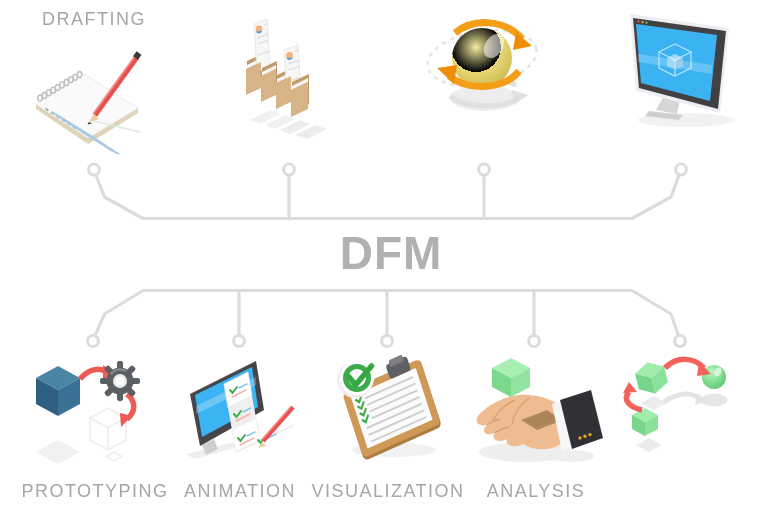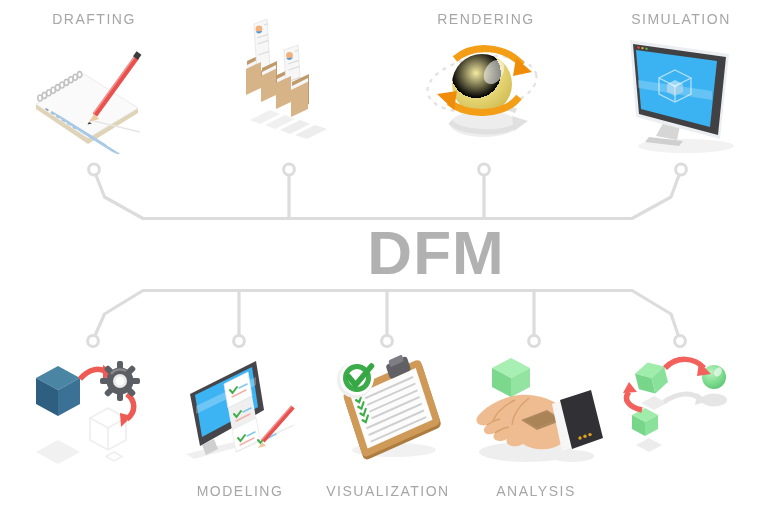--- a/index.html
+++ b/index.html
@@ -2,26 +2,26 @@
 <html><head>
 <meta charset="utf-8">
 <style>
   html,body{margin:0;padding:0;background:#fff;}
   .canvas{position:relative;width:768px;height:512px;background:#ffffff;overflow:hidden;
           font-family:"Liberation Sans",sans-serif;}
   .overlay{position:absolute;left:0;top:0;}
   .item{position:absolute;display:flex;flex-direction:column;align-items:center;}
   .item.top{top:10px;}
   .item.bottom{top:348px;height:152px;}
-  .label{font-size:14px;letter-spacing:1.5px;color:#a6a6a6;white-space:nowrap;
+  .label{font-size:18px;letter-spacing:1.5px;color:#a6a6a6;white-space:nowrap;
          font-weight:400;line-height:18px;}
   .item.top .label{margin-bottom:8px;}
   .item.bottom .label{margin-top:auto;}
   .title{position:absolute;left:391px;top:254px;transform:translate(-50%,-52%);
-         font-size:62px;font-weight:bold;letter-spacing:1px;color:#b1b1b1;margin-left:45px;}
+         font-size:46px;font-weight:bold;letter-spacing:1px;color:#b1b1b1;}
   .icon{display:block;}
 </style>
 </head>
 <body>
 
 <div class="canvas">
 
   <svg class="overlay" width="768" height="512" viewBox="0 0 768 512">
     <g fill="none" stroke="#dcdcdc" stroke-width="3.2" stroke-linejoin="round" stroke-linecap="round">
       <path d="M96.5 176.5 L104.5 197 L143 218.5 H632 L671 197 L678.5 176.5"></path>
@@ -130,21 +130,20 @@
         </g>
       <polygon points="48,73 63,66 63,92 48,99" fill="#d7b488"></polygon>
 
       <polygon points="64,72 81,64 81,94 64,102" fill="#c09a6a"></polygon>
       <polygon points="64,76 80,68 80,72 64,80" fill="#f5f5f5"></polygon>
       <polygon points="63,80 80,72 80,99 63,107" fill="#d7b488"></polygon>
     </svg>
   </div>
 
   <div class="item top" style="left:386px;width:200px">
-    <div class="label">RENDERING</div>
     <svg class="icon" width="132" height="112" viewBox="0 0 132 112">
       <defs>
         <radialGradient id="sph" cx="40%" cy="32%" r="75%">
           <stop offset="0%" stop-color="#f6eca2"></stop>
             <stop offset="55%" stop-color="#e7d univ76"></stop>
           <stop offset="55%" stop-color="#e7d776"></stop>
             <stop offset="100%" stop-color="#cdb84f"></stop>
         </radialGradient>
       </defs>
       <ellipse cx="64" cy="88" rx="34" ry="13" fill="#ededed"></ellipse>
@@ -161,21 +160,20 @@
       <g fill="none" stroke="#f49d16" stroke-width="7">
         <path d="M35 23 C 54 7, 86 10, 102 29"></path>
         <path d="M99 61 C 85 79, 49 82, 29 66"></path>
       </g>
       <polygon points="96,22 112,36 93,40" fill="#ef8d0a"></polygon>
       <polygon points="34,74 17,58 37,55" fill="#ef8d0a"></polygon>
     </svg>
   </div>
 
   <div class="item top" style="left:581px;width:200px">
-    <div class="label">SIMULATION</div>
     <svg class="icon" width="135" height="118" viewBox="0 0 135 118">
       <ellipse cx="72" cy="110" rx="48" ry="7" fill="#f2f2f2"></ellipse>
       <polygon points="52,82 67,85 63,104 42,100" fill="#d6d6d6"></polygon>
       <polygon points="35,101 69,105 65,110 31,106" fill="#cfcfcf"></polygon>
       <polygon points="16,4 115,18 106,103 22,81" fill="#eceff1"></polygon>
       <polygon points="19,8 112,21 104,99 25,78" fill="#414144"></polygon>
       <polygon points="22,14 103,25 96,91 27,73" fill="#3bb2f2"></polygon>
       <polygon points="24,44 98,55 98,64 24,52" fill="#ffffff" opacity="0.22"></polygon>
       <g fill="none" stroke="#ffffff" stroke-width="1.3" opacity="0.6">
         <path d="M61 34 L77 42 L61 50 L45 42 Z"></path>
@@ -221,20 +219,21 @@
           <rect x="-3" y="-20" width="6" height="9" rx="2" transform="rotate(225)"></rect>
           <rect x="-3" y="-20" width="6" height="9" rx="2" transform="rotate(270)"></rect>
           <rect x="-3" y="-20" width="6" height="9" rx="2" transform="rotate(315)"></rect>
         </g>
         <circle r="13.5" fill="#5b5f64"></circle>
         <circle r="7" fill="#e9e9e9"></circle>
         <circle r="4.5" fill="#fbfbfb"></circle>
         <path d="M-9 -7 A 11.5 11.5 0 0 1 6 -10" fill="none" stroke="#84888d" stroke-width="2.5"></path>
       </g>
     </svg>
+    <div class="label">PROTOTYPING</div>
   </div>
 
   <div class="item bottom" style="left:140px;width:200px">
     <svg class="icon" width="128" height="118" viewBox="0 0 128 118">
       <polygon points="10,106 58,94 66,98 18,111" fill="#efefef"></polygon>
       <polygon points="26,97 38,91 42,101 30,107" fill="#cfcfcf"></polygon>
       <polygon points="14,46 80,13 88,62 24,98" fill="#46464a"></polygon>
       <polygon points="19,47 76,19 82,59 26,89" fill="#3cb3f3"></polygon>
       <polygon points="20,58 80,29 80,37 20,66" fill="#ffffff" opacity="0.25"></polygon>
 
@@ -257,21 +256,21 @@
       </g>
       <g stroke="#f4b0a8" stroke-width="1.4" stroke-linecap="round">
         <path d="M56 49 l14 -7"></path>
           <path d="M60 73 l14 -7"></path>
           <path d="M64 97 l14 -7"></path>
       </g>
       <polygon points="86,94 82,100 90,98" fill="#eccb9e"></polygon>
       <line x1="87" y1="93" x2="117" y2="59" stroke="#e8514e" stroke-width="4.5"></line>
       <line x1="85.8" y1="91.8" x2="115.5" y2="58" stroke="#f4918f" stroke-width="1.3"></line>
     </svg>
-    <div class="label">MODELING</div>
+    <div class="label">ANIMATION</div>
   </div>
 
   <div class="item bottom" style="left:288px;width:200px">
     <svg class="icon" width="132" height="114" viewBox="0 0 132 114">
       <ellipse cx="72" cy="102" rx="42" ry="7" fill="#f1f1f1"></ellipse>
       <g transform="translate(68,60) rotate(-24) skewX(-6)">
         <rect x="-41" y="-30" width="85" height="68" rx="5" fill="#ad7c40"></rect>
         <rect x="-41" y="-33" width="85" height="68" rx="5" fill="#cf9a58"></rect>
         <rect x="-34" y="-26" width="71" height="54" fill="#fcfcfc"></rect>
         <rect x="9" y="-41" width="23" height="15" rx="3" fill="#606065"></rect>

